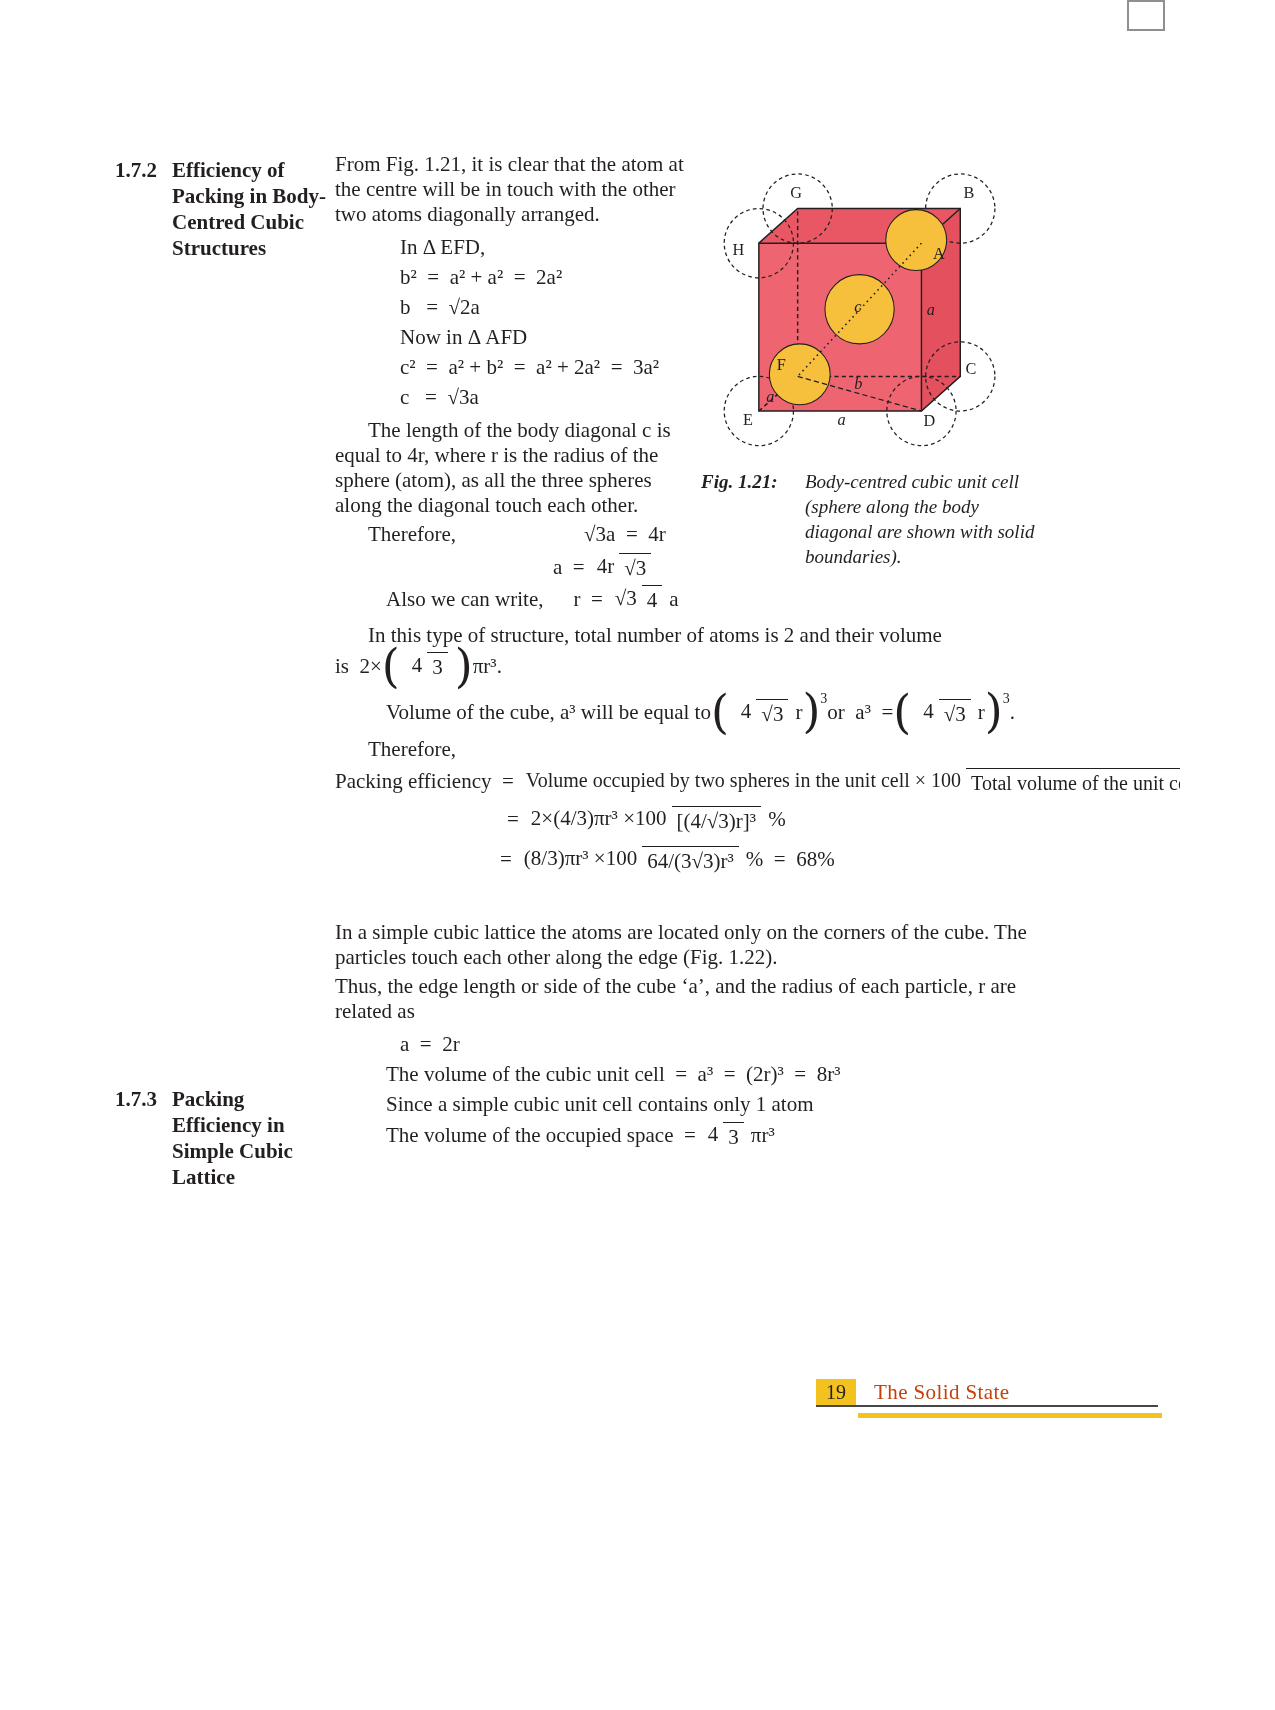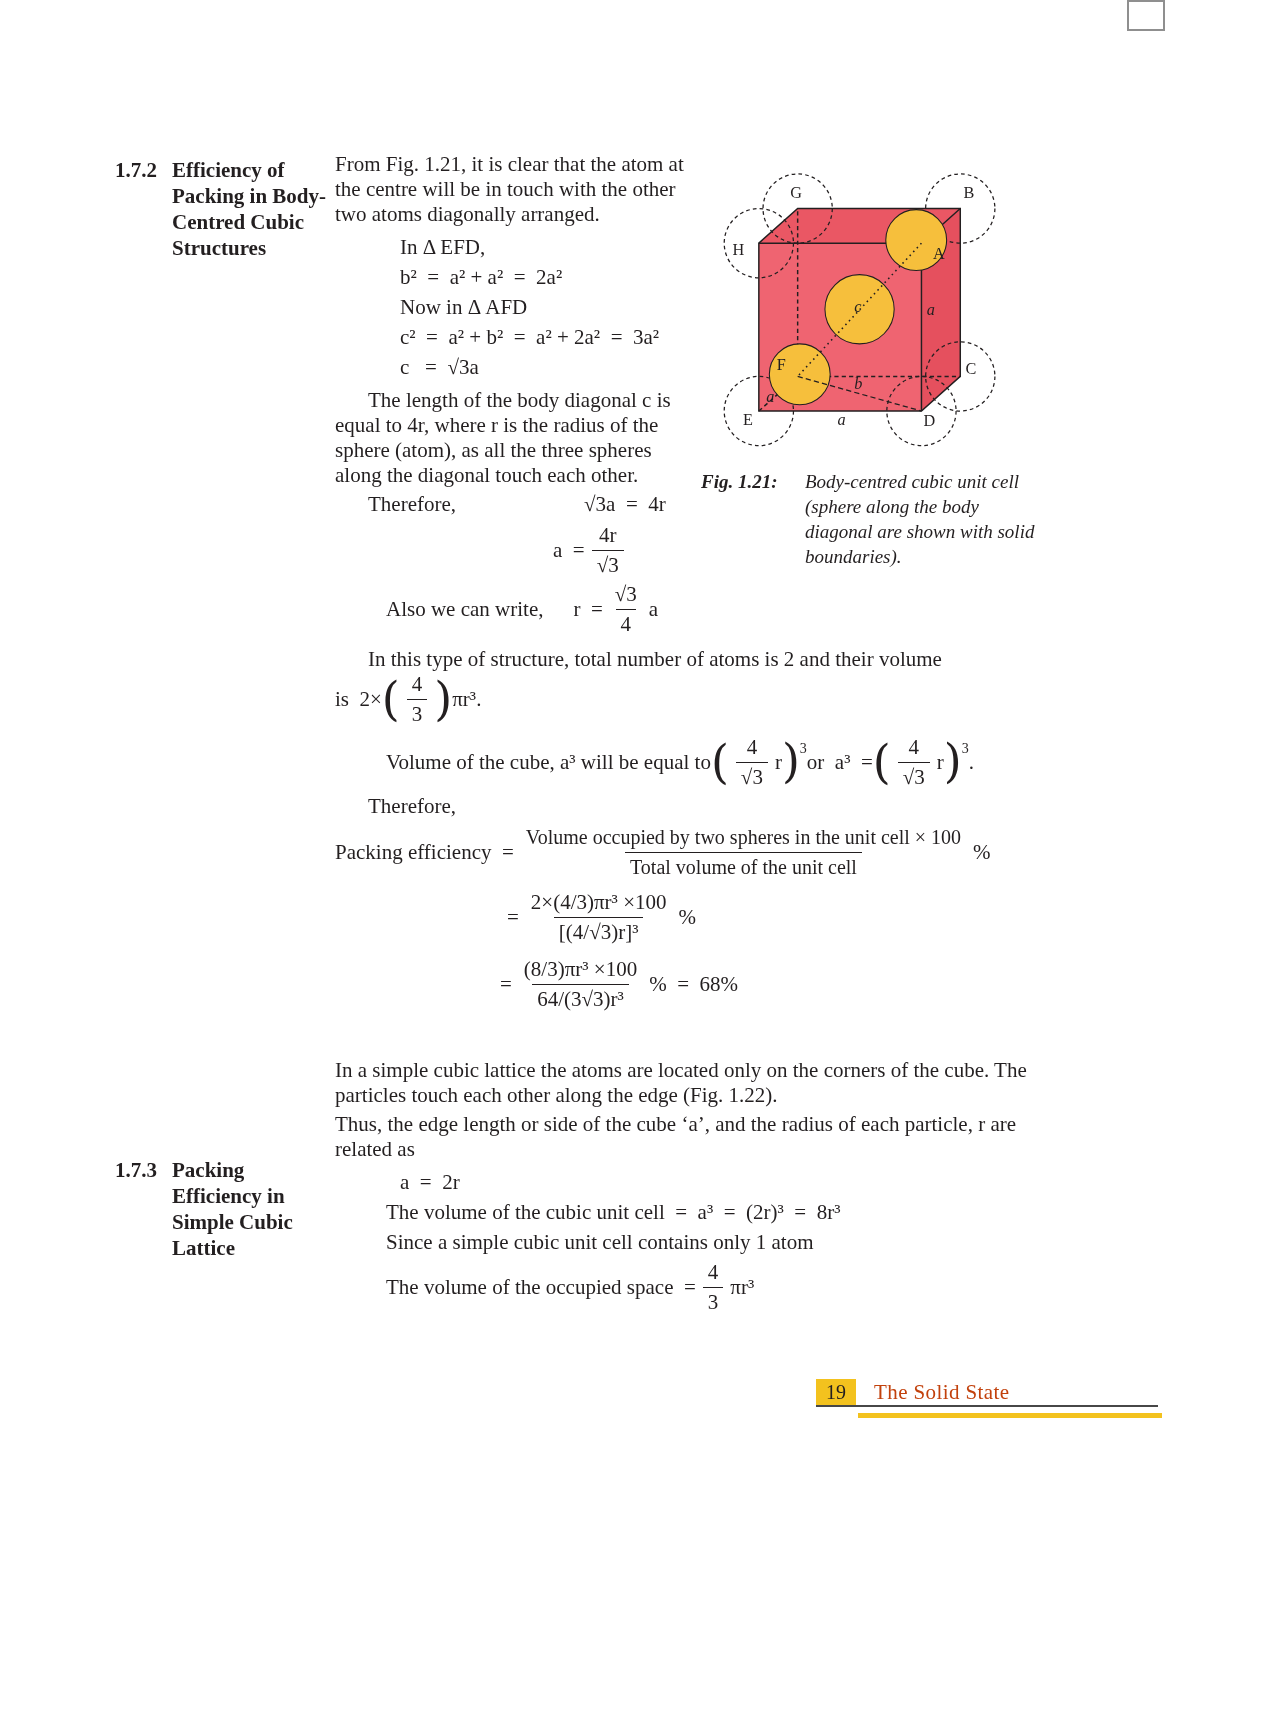--- a/index.html
+++ b/index.html
@@ -8,40 +8,40 @@
   p{margin:0;}
 
   .corner-box{position:absolute;left:1127px;top:0;width:34px;height:27px;
               border:2px solid #8f8f8f;background:#fff;}
 
   
   .section-head{position:absolute;display:flex;font-weight:bold;font-size:21px;line-height:26px;width:215px;}
   .sec-num{width:57px;flex:0 0 auto;}
   .sec-title{flex:1;}
   .head-1{left:115px;top:157px;}
-  .head-2{left:115px;top:1157px;}
+  .head-2{left:115px;top:1086px;}
 
   
   .main-col{position:absolute;left:335px;top:152px;width:702px;font-size:21px;line-height:25px;}
   .ind{text-indent:33px;}
   .mb4{margin-bottom:4px;} .mb6{margin-bottom:6px;} .mb8{margin-bottom:8px;}
   .mb10{margin-bottom:10px;} .mb12{margin-bottom:12px;} .mb16{margin-bottom:16px;}
 
   
   .bcc-figure{float:right;width:336px;margin:2px 0 8px 16px;}
   .caption{display:flex;margin-top:10px;font-size:19px;line-height:25px;font-style:italic;}
   .caption .fig-label{width:104px;flex:0 0 auto;font-weight:bold;}
   .caption .cap-text{flex:1;}
 
   
   .eqblock{margin:8px 0 8px 65px;}
   .eqblock > div{margin-bottom:5px;white-space:pre;}
   .eqrow{display:flex;align-items:center;}
   .eqrow span{white-space:pre;}
-  .frac{display:inline-flex;flex-direction:column;align-items:center;margin:0 7px;}
+  .frac{display:inline-flex;flex-direction:row;align-items:center;margin:0 7px;}
   .frac .num{padding:0 5px 2px;white-space:pre;}
   .frac .den{border-top:1.6px solid #231f20;padding:2px 5px 0;white-space:pre;}
   .pe-frac{font-size:20px;}
   .bp{font-size:46px;line-height:0.8;font-family:"DejaVu Serif",serif;font-weight:normal;}
   .pexp sup{font-size:14px;position:relative;top:-16px;}
   .ml30{margin-left:30px;} .ml33{margin-left:51px;} .ml65{margin-left:65px;}
   .ml95{margin-left:95px;} .ml165{margin-left:165px;} .ml172{margin-left:172px;}
   .ml218{margin-left:218px;}
   .line{white-space:pre;margin-bottom:5px;}
   .spacer30{height:30px;}
@@ -130,20 +130,21 @@
         <span class="fig-label">Fig. 1.21:</span>
         <span class="cap-text">Body-centred cubic unit cell (sphere along the body diagonal are shown with solid boundaries).</span>
       </div>
     </div>
 
     <p class="mb6">From Fig. 1.21, it is clear that the atom at the centre will be in touch with the other two atoms diagonally arranged.</p>
 
     <div class="eqblock">
       <div>In Δ EFD,</div>
       <div>b²  =  a² + a²  =  2a²</div>
+      <div>b   =  √2a</div>
       <div>Now in Δ AFD</div>
       <div>c²  =  a² + b²  =  a² + 2a²  =  3a²</div>
       <div>c   =  √3a</div>
     </div>
 
     <p class="ind mb4">The length of the body diagonal c is equal to 4r, where r is the radius of the sphere (atom), as all the three spheres along the diagonal touch each other.</p>
 
     <div class="eqrow ind mb6">
       <span>Therefore,</span>
       <span class="ml95">√3a  =  4r</span>

